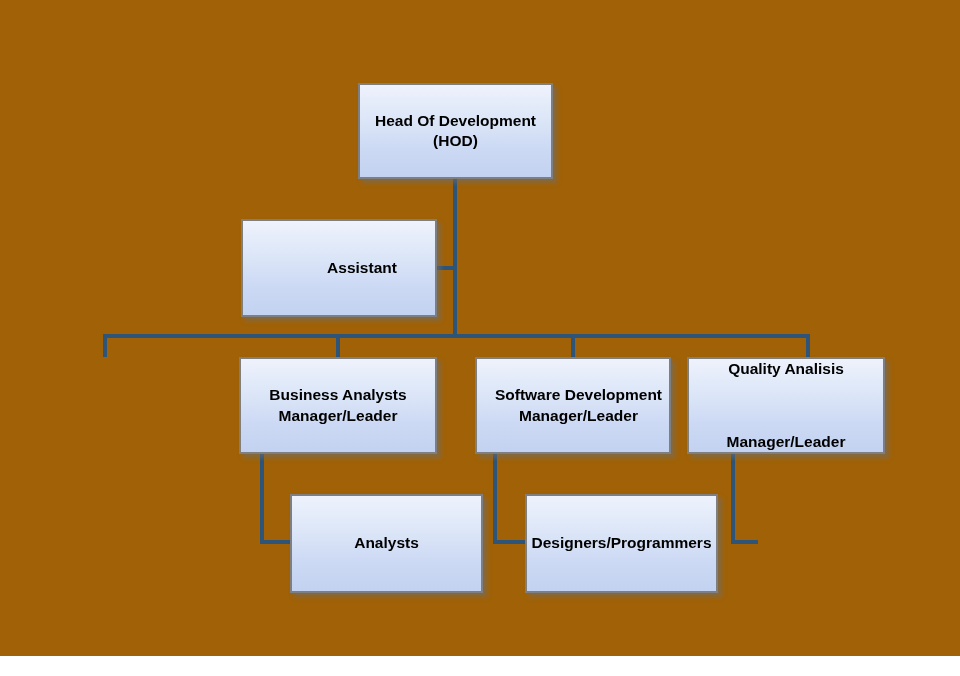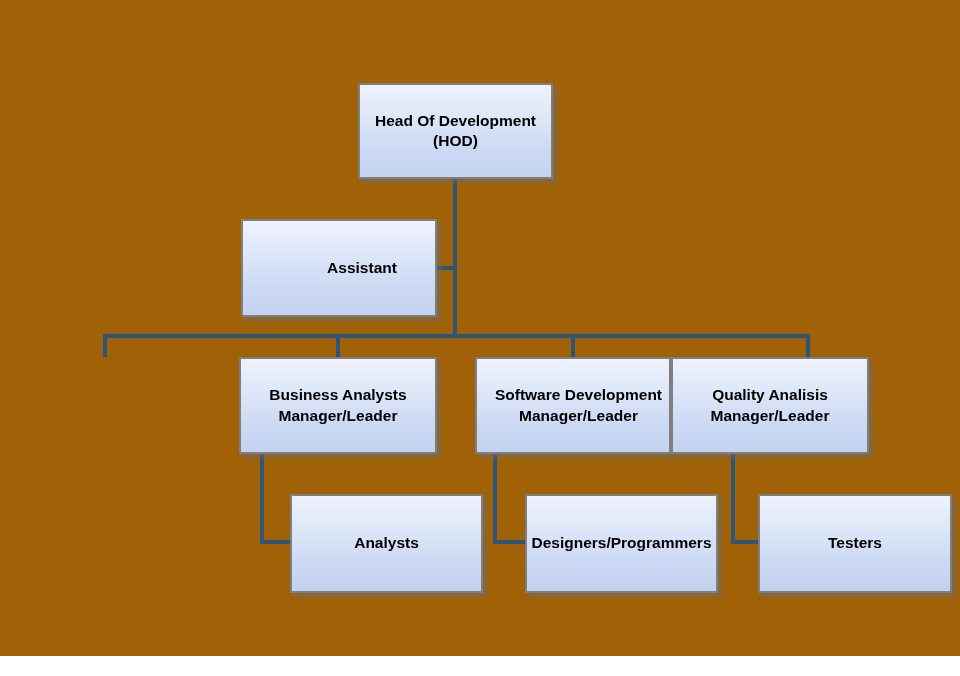--- a/index.html
+++ b/index.html
@@ -29,21 +29,21 @@
   .conn{
     position:absolute;
     background:#2e5577;
   }
   
   .n-hod       {left:358px; top:83px;  width:195px; height:96px;}
   .n-assistant {left:241px; top:219px; width:196px; height:98px;padding-left:46px;}
   .n-product   {left:7px;   top:357px; width:196px; height:97px;}
   .n-business  {left:239px; top:357px; width:198px; height:97px;justify-content:center;}
   .n-software  {left:475px; top:357px; width:196px; height:97px;padding-left:11px;}
-  .n-quality   {left:671px; top:357px; width:198px; height:97px;}
+  .n-quality   {left:687px; top:357px; width:198px; height:97px;justify-content:space-between;}
   .n-analysts  {left:290px; top:494px; width:193px; height:99px;}
   .n-designers {left:525px; top:494px; width:193px; height:99px;}
   .n-testers   {left:758px; top:494px; width:194px; height:99px;}
   
   .c-hod-vert        {left:453px; top:179px; width:4px;   height:157px;}
   .c-assistant-horiz {left:437px; top:266px; width:18px;  height:4px;}
   .c-dist-horiz      {left:103px; top:334px; width:707px; height:4px;}
   .c-drop-product    {left:103px; top:334px; width:4px;   height:23px;}
   .c-drop-business   {left:336px; top:334px; width:4px;   height:23px;}
   .c-drop-software   {left:571px; top:334px; width:4px;   height:23px;}
@@ -100,17 +100,14 @@
   </div>
 
   <div class="node n-designers">
     <span>Designers/Programmers</span>
   </div>
 
   <div class="node n-analysts">
     <span>Analysts</span>
   </div>
 
-  <div class="node n-testers">
-    <span>Testers</span>
-  </div>
 
 </div>
 
 </body></html>

